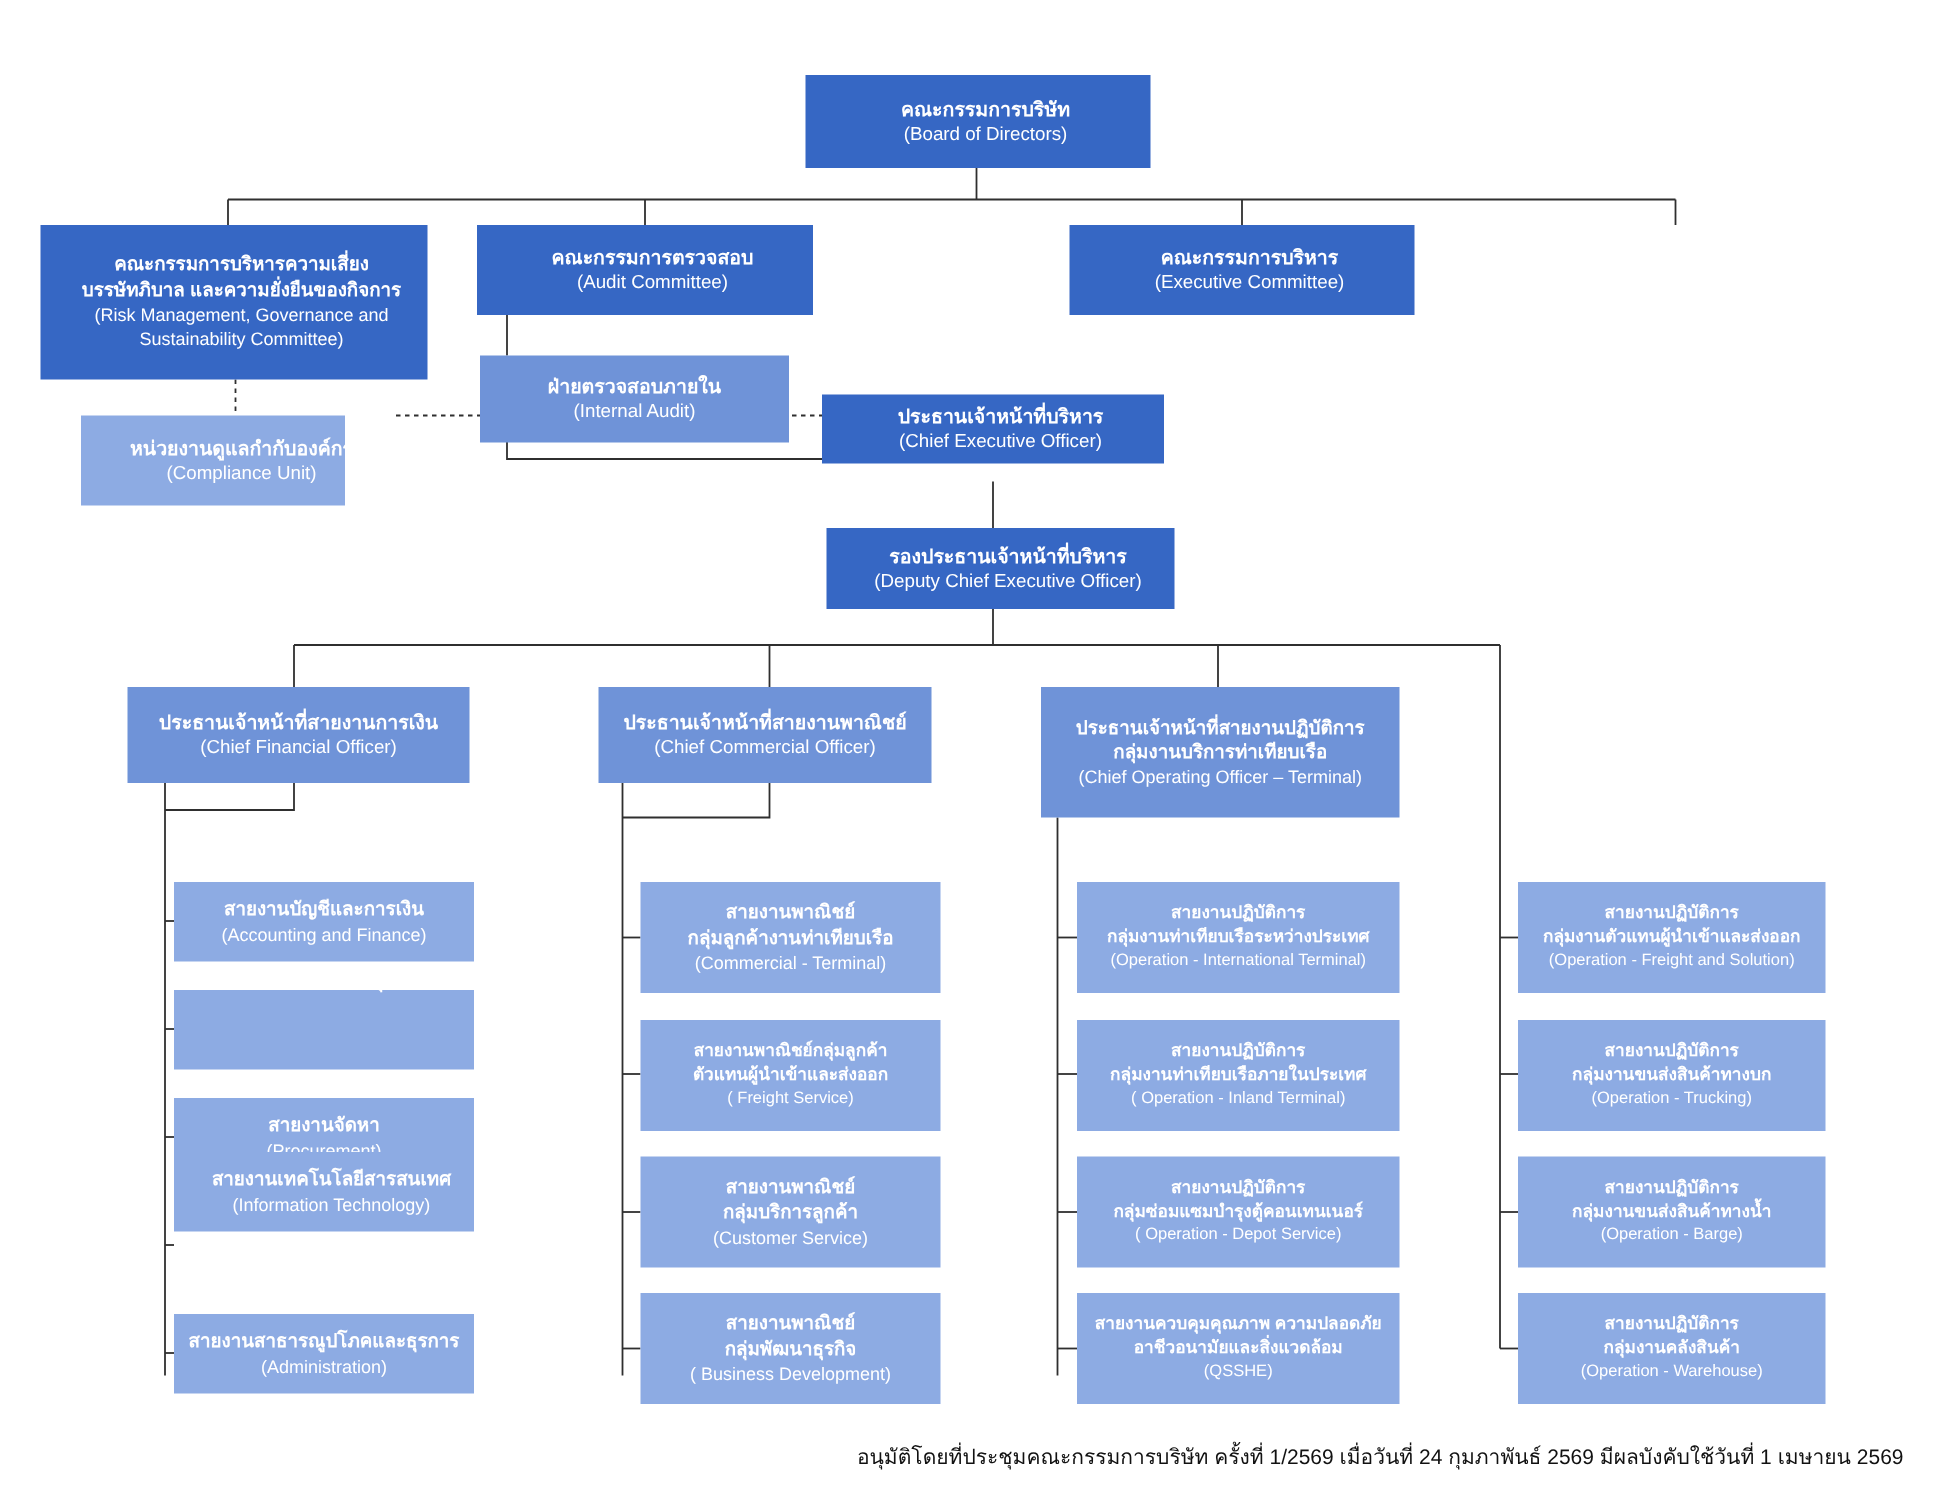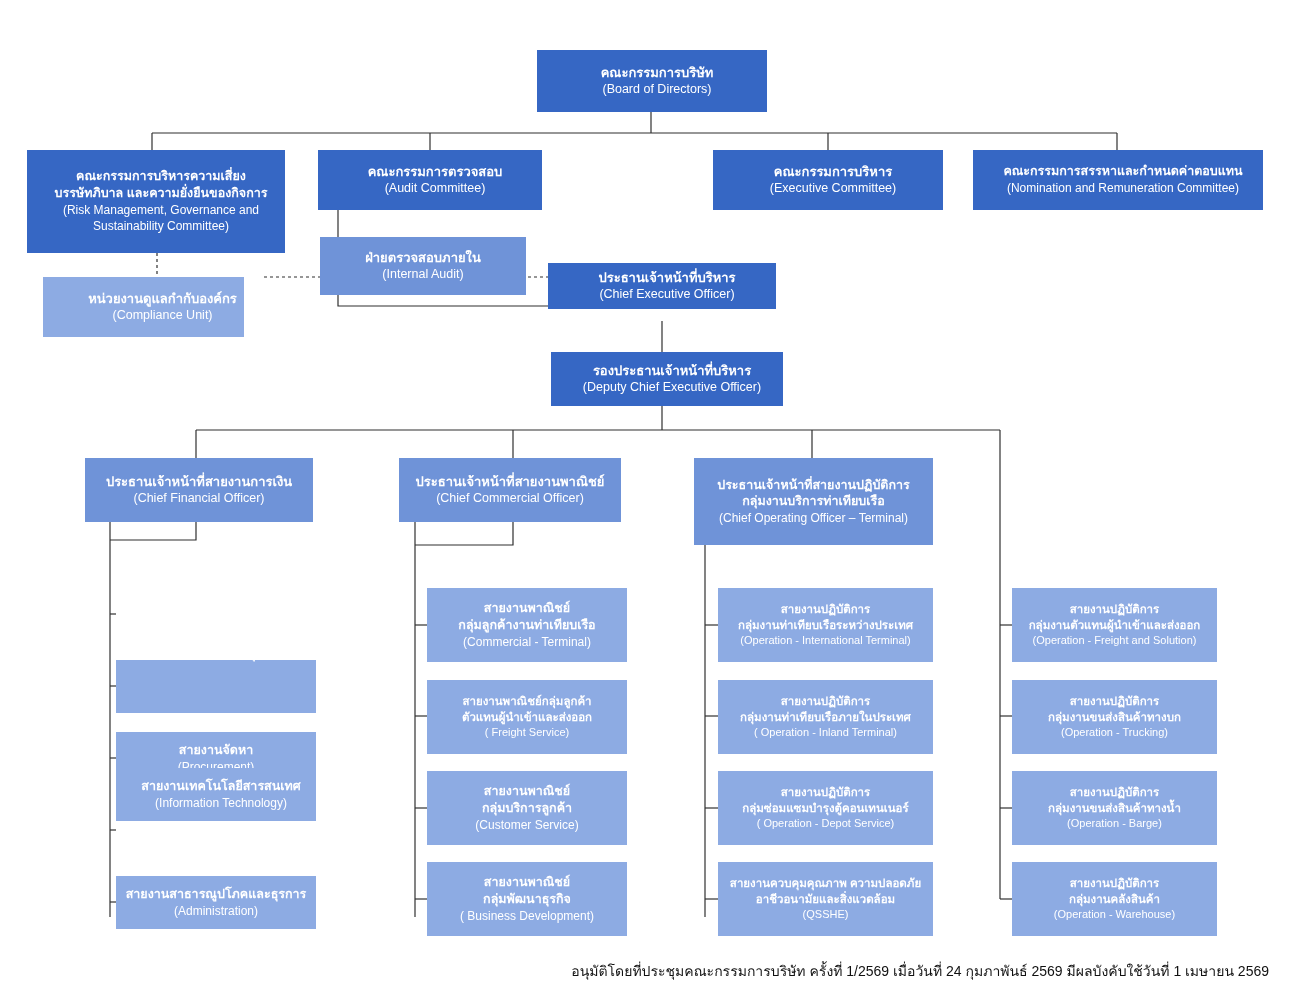--- a/index.html
+++ b/index.html
@@ -148,31 +148,27 @@
   <div class="node dark" style="left:318px; top:150px; width:224px; height:60px;">
     <div class="th">คณะกรรมการตรวจสอบ</div>
     <div class="en">(Audit Committee)</div>
   </div>
 
   <div class="node dark" style="left:713px; top:150px; width:230px; height:60px;">
     <div class="th">คณะกรรมการบริหาร</div>
     <div class="en">(Executive Committee)</div>
   </div>
 
-  <div class="node dark small" style="left:973px; top:150px; width:290px; height:60px;">
-    <div class="th">คณะกรรมการสรรหาและกำหนดค่าตอบแทน</div>
-    <div class="en">(Nomination and Remuneration Committee)</div>
-  </div>
 
   <div class="node mid" style="left:320px; top:237px; width:206px; height:58px;">
     <div class="th">ฝ่ายตรวจสอบภายใน</div>
     <div class="en">(Internal Audit)</div>
   </div>
 
-  <div class="node light" style="left:43px; top:277px; width:201px; height:60px;padding-left:44px;">
+  <div class="node light" style="left:54px; top:277px; width:176px; height:60px;padding-left:44px;">
     <div class="th">หน่วยงานดูแลกำกับองค์กร</div>
     <div class="en">(Compliance Unit)</div>
   </div>
 
   <div class="node dark" style="left:548px; top:263px; width:228px; height:46px;">
     <div class="th">ประธานเจ้าหน้าที่บริหาร</div>
     <div class="en">(Chief Executive Officer)</div>
   </div>
 
   <div class="node dark" style="left:551px; top:352px; width:232px; height:54px;">
@@ -189,20 +185,24 @@
     <div class="th">ประธานเจ้าหน้าที่สายงานพาณิชย์</div>
     <div class="en">(Chief Commercial Officer)</div>
   </div>
 
   <div class="node mid small" style="left:694px; top:458px; width:239px; height:87px;">
     <div class="th">ประธานเจ้าหน้าที่สายงานปฏิบัติการ</div>
     <div class="th">กลุ่มงานบริการท่าเทียบเรือ</div>
     <div class="en">(Chief Operating Officer – Terminal)</div>
   </div>
 
+  <div class="node light small" style="left:116px; top:588px; width:200px; height:53px;">
+    <div class="th">สายงานบัญชีและการเงิน</div>
+    <div class="en">(Accounting and Finance)</div>
+  </div>
   <div class="node light small" style="left:116px; top:660px; width:200px; height:53px;gap:48px;">
     <div class="th">สายงานทรัพยากรบุคคล</div>
     <div class="en">(Human Resource)</div>
   </div>
   <div class="node light small" style="left:116px; top:732px; width:200px; height:53px;">
     <div class="th">สายงานจัดหา</div>
     <div class="en">(Procurement)</div>
   </div>
   <div class="node light small" style="left:116px; top:768px; width:200px; height:53px;padding-left:16px;">
     <div class="th">สายงานเทคโนโลยีสารสนเทศ</div>

